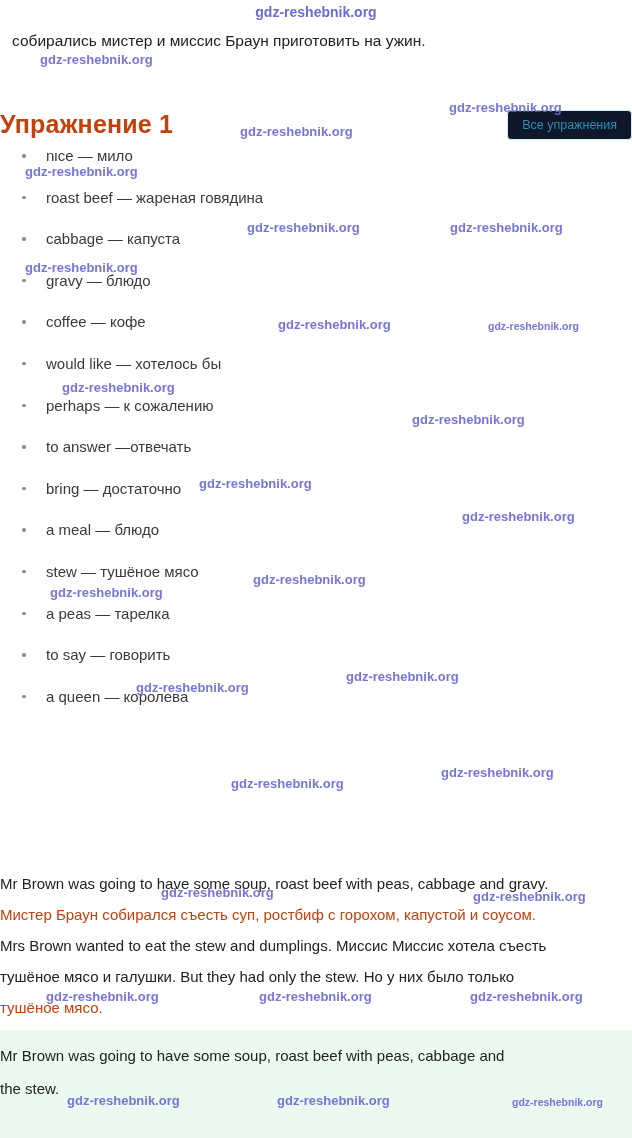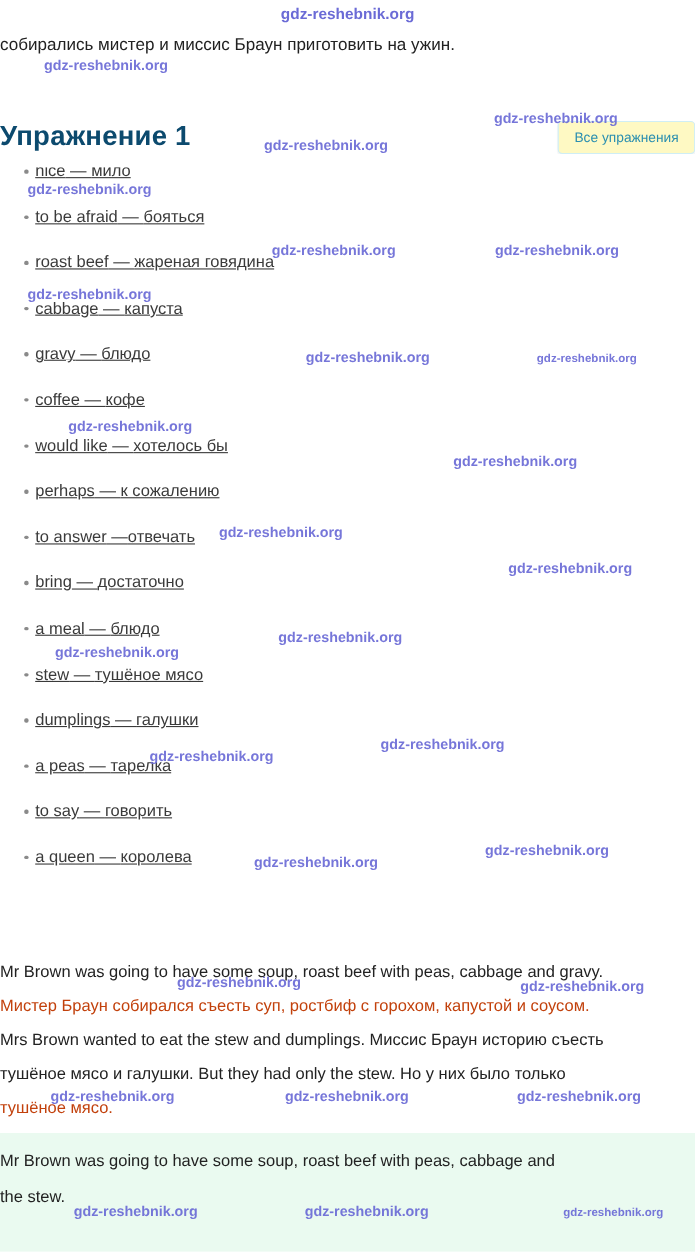--- a/index.html
+++ b/index.html
@@ -51,39 +51,40 @@
     position: absolute;
     left: 0;
     top: 28px;
     width: 624px;
     font-size: 15.5px;
     line-height: 26px;
     color: #222;
   }
   .intro .l2 {
     display: block;
+    margin-left: 12px;
   }
 
   
   .ex-title {
     position: absolute;
     left: 0;
     top: 110px;
     font-size: 25px;
     font-weight: bold;
-    color: #0c4a6e;
+    color: #c2410c;
     letter-spacing: 0.2px;
   }
 
   
   .all-ex-btn {
     position: absolute;
     right: 0;
     top: 110px;
-    background: #fef9c3;
+    background: #0f172a;
     color: #2b8fb0;
     border: 1px solid #cfeef5;
     border-radius: 4px;
     font-size: 12.5px;
     padding: 7px 14px;
     cursor: pointer;
     box-shadow: 0 1px 1px rgba(0,0,0,0.04);
   }
 
   
@@ -91,27 +92,26 @@
     position: absolute;
     left: 0;
     top: 146px;
     width: 420px;
     margin: 0;
     padding: 0;
     list-style: none;
   }
   .vocab li {
     position: relative;
-    padding-left: 32px;
+    padding-left: 46px;
     font-size: 15px;
     color: #3a3a3a;
     height: 41.6px;
     line-height: 20px;
     box-sizing: border-box;
-    text-decoration: underline;
   }
   .vocab li::before {
     content: "";
     position: absolute;
     left: 22px;
     top: 8px;
     width: 3.5px;
     height: 3.5px;
     background: #8a8a8a;
     border-radius: 50%;
@@ -182,43 +182,41 @@
   </div>
 
   <div class="ex-title">Упражнение 1</div>
 
   <button class="all-ex-btn">Все упражнения</button>
 
   <div class="mask-top"></div>
 
   <ul class="vocab" id="vocab-list">
       <li><span class="en">nice</span><span> — </span><span class="ru">мило</span></li>
-      <li><span class="en">to be afraid</span><span> — </span><span class="ru">бояться</span></li>
       <li><span class="en">roast beef</span><span> — </span><span class="ru">жареная говядина</span></li>
       <li><span class="en">cabbage</span><span> — </span><span class="ru">капуста</span></li>
       <li><span class="en">gravy</span><span> — </span><span class="ru">блюдо</span></li>
       <li><span class="en">coffee</span><span> — </span><span class="ru">кофе</span></li>
       <li><span class="en">would like</span><span> — </span><span class="ru">хотелось бы</span></li>
       <li><span class="en">perhaps</span><span> — </span><span class="ru">к сожалению</span></li>
       <li><span class="en">to answer</span><span> —</span><span class="ru">отвечать</span></li>
       <li><span class="en">bring</span><span> — </span><span class="ru">достаточно</span></li>
       <li><span class="en">a meal</span><span> — </span><span class="ru">блюдо</span></li>
       <li><span class="en">stew</span><span> — </span><span class="ru">тушёное мясо</span></li>
-      <li><span class="en">dumplings</span><span> — </span><span class="ru">галушки</span></li>
       <li><span class="en">a peas</span><span> — </span><span class="ru">тарелка</span></li>
       <li><span class="en">to say</span><span> — </span><span class="ru">говорить</span></li>
       <li><span class="en">a queen</span><span> — </span><span class="ru">королева</span></li>
     </ul>
 
   <div class="mask-bottom"></div>
 
   <div class="trans">
     <p class="en-line">Mr Brown was going to have some soup, roast beef with peas, cabbage and gravy.</p>
     <p class="ru-line">Мистер Браун собирался съесть суп, ростбиф с горохом, капустой и соусом.</p>
-    <p class="en-line">Mrs Brown wanted to eat the stew and dumplings. Миссис Браун историю съесть</p>
+    <p class="en-line">Mrs Brown wanted to eat the stew and dumplings. Миссис Миссис хотела съесть</p>
     <p class="en-line">тушёное мясо и галушки. But they had only the stew. Но у них было только</p>
     <p class="ru-line">тушёное мясо.</p>
   </div>
 
   <div class="answer">
     <div>Mr Brown was going to have some soup, roast beef with peas, cabbage and</div>
     <div>the stew.</div>
   </div>
 
   <div id="watermark-layer">

